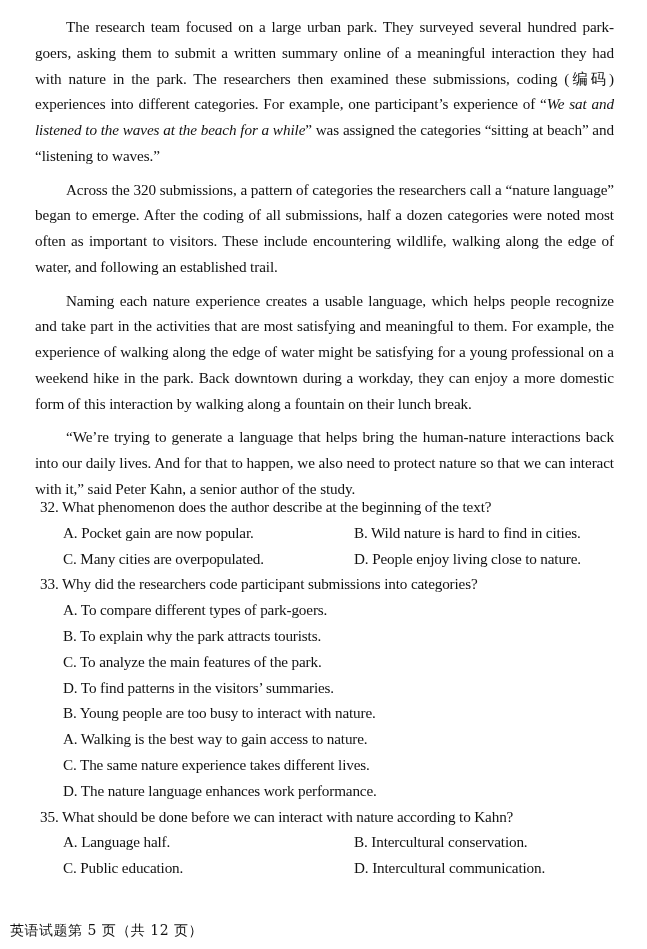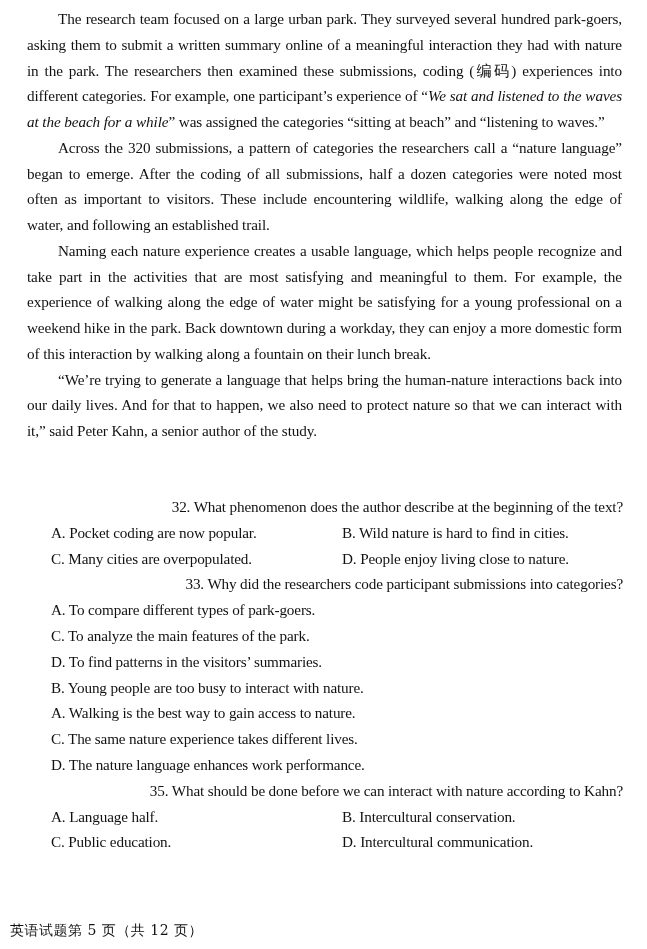--- a/index.html
+++ b/index.html
@@ -5,25 +5,25 @@
     html, body { margin: 0; padding: 0; background: #ffffff; }
     body {
       width: 647px; height: 949px; position: relative; overflow: hidden;
       font-family: "Liberation Serif", "DejaVu Serif", serif;
       color: #111111;
       font-size: 15.2px;
     }
     .page { position: absolute; left: 0; top: 0; width: 647px; height: 949px; }
     .passage { position: absolute; left: 27px; top: 6px; width: 595px; }
     .para {
-      margin: 0; text-align: justify; line-height: 25.75px;
+      margin: 8px; text-align: justify; line-height: 25.75px;
       text-indent: 31px; letter-spacing: -0.1px;
     }
     .para .it { font-style: italic; }
-    .questions { position: absolute; left: 28px; top: 494px; width: 595px; text-align: right; }
+    .questions { position: absolute; left: 40px; top: 494px; width: 595px; }
     .q { margin: 0; }
     .q-stem { line-height: 25.8px; height: 25.8px; white-space: nowrap; letter-spacing: -0.15px; }
     .opts { position: relative; }
     .opt-row { height: 25.8px; line-height: 25.8px; position: relative; white-space: nowrap; letter-spacing: -0.15px; }
     .opt { position: absolute; top: 0; }
     .opt.col1 { left: 23px; }
     .opt.col2 { left: 314px; }
     .footer {
       position: absolute; left: 0; width: 647px; top: 922px; text-align: left;
       font-family: "DejaVu Serif", "Liberation Serif", serif; font-size: 14px; letter-spacing: 0.5px; padding-left: 10px;
@@ -37,34 +37,37 @@
       <p class="para"><span>The research team focused on a large urban park. They surveyed several hundred park-goers, asking them to submit a written summary online of a meaningful interaction they had with nature in the park. The researchers then examined these submissions, coding (编码) experiences into different categories. For example, one participant’s experience of “</span><span class="it">We sat and listened to the waves at the beach for a while</span><span>” was assigned the categories “sitting at beach” and “listening to waves.”</span></p>
       <p class="para"><span>Across the 320 submissions, a pattern of categories the researchers call a “nature language” began to emerge. After the coding of all submissions, half a dozen categories were noted most often as important to visitors. These include encountering wildlife, walking along the edge of water, and following an established trail.</span></p>
       <p class="para"><span>Naming each nature experience creates a usable language, which helps people recognize and take part in the activities that are most satisfying and meaningful to them. For example, the experience of walking along the edge of water might be satisfying for a young professional on a weekend hike in the park. Back downtown during a workday, they can enjoy a more domestic form of this interaction by walking along a fountain on their lunch break.</span></p>
       <p class="para"><span>“We’re trying to generate a language that helps bring the human-nature interactions back into our daily lives. And for that to happen, we also need to protect nature so that we can interact with it,” said Peter Kahn, a senior author of the study.</span></p>
     </div>
   <div class="questions" id="questions">
       <div class="q">
         <div class="q-stem"><span>32.</span> <span>What phenomenon does the author describe at the beginning of the text?</span></div>
         <div class="opts">
           <div class="opt-row">
-            <span class="opt col1"><span>A.</span> <span>Pocket coding are now popular.</span></span>
+            <span class="opt col1"><span>A.</span> <span>Pocket gain are now popular.</span></span>
             <span class="opt col2"><span>B.</span> <span>Wild nature is hard to find in cities.</span></span>
           </div>
           <div class="opt-row">
             <span class="opt col1"><span>C.</span> <span>Many cities are overpopulated.</span></span>
             <span class="opt col2"><span>D.</span> <span>People enjoy living close to nature.</span></span>
           </div>
         </div>
       </div>
       <div class="q">
         <div class="q-stem"><span>33.</span> <span>Why did the researchers code participant submissions into categories?</span></div>
         <div class="opts">
           <div class="opt-row">
             <span class="opt col1"><span>A.</span> <span>To compare different types of park-goers.</span></span>
+          </div>
+          <div class="opt-row">
+            <span class="opt col1"><span>B.</span> <span>To explain why the park attracts tourists.</span></span>
           </div>
           <div class="opt-row">
             <span class="opt col1"><span>C.</span> <span>To analyze the main features of the park.</span></span>
           </div>
           <div class="opt-row">
             <span class="opt col1"><span>D.</span> <span>To find patterns in the visitors’ summaries.</span></span>
           </div>
         </div>
       </div>
       <div class="q">

